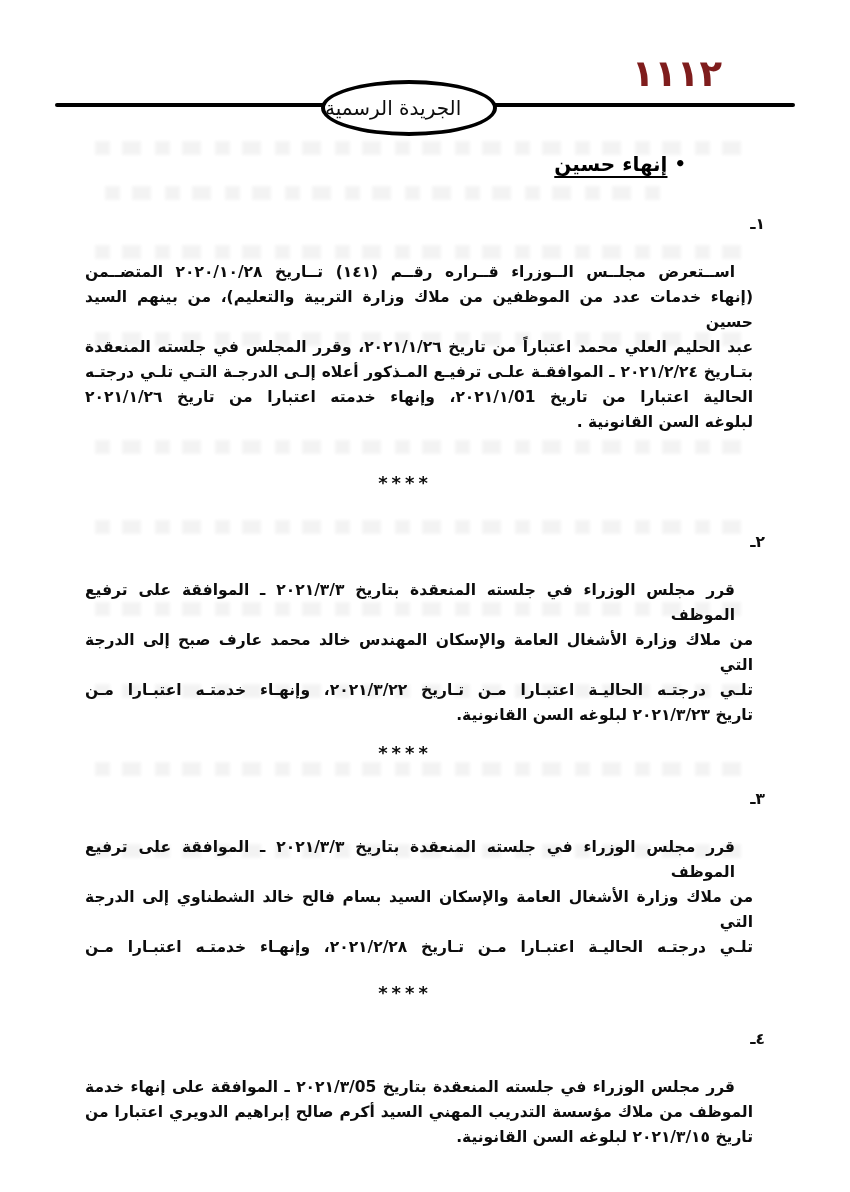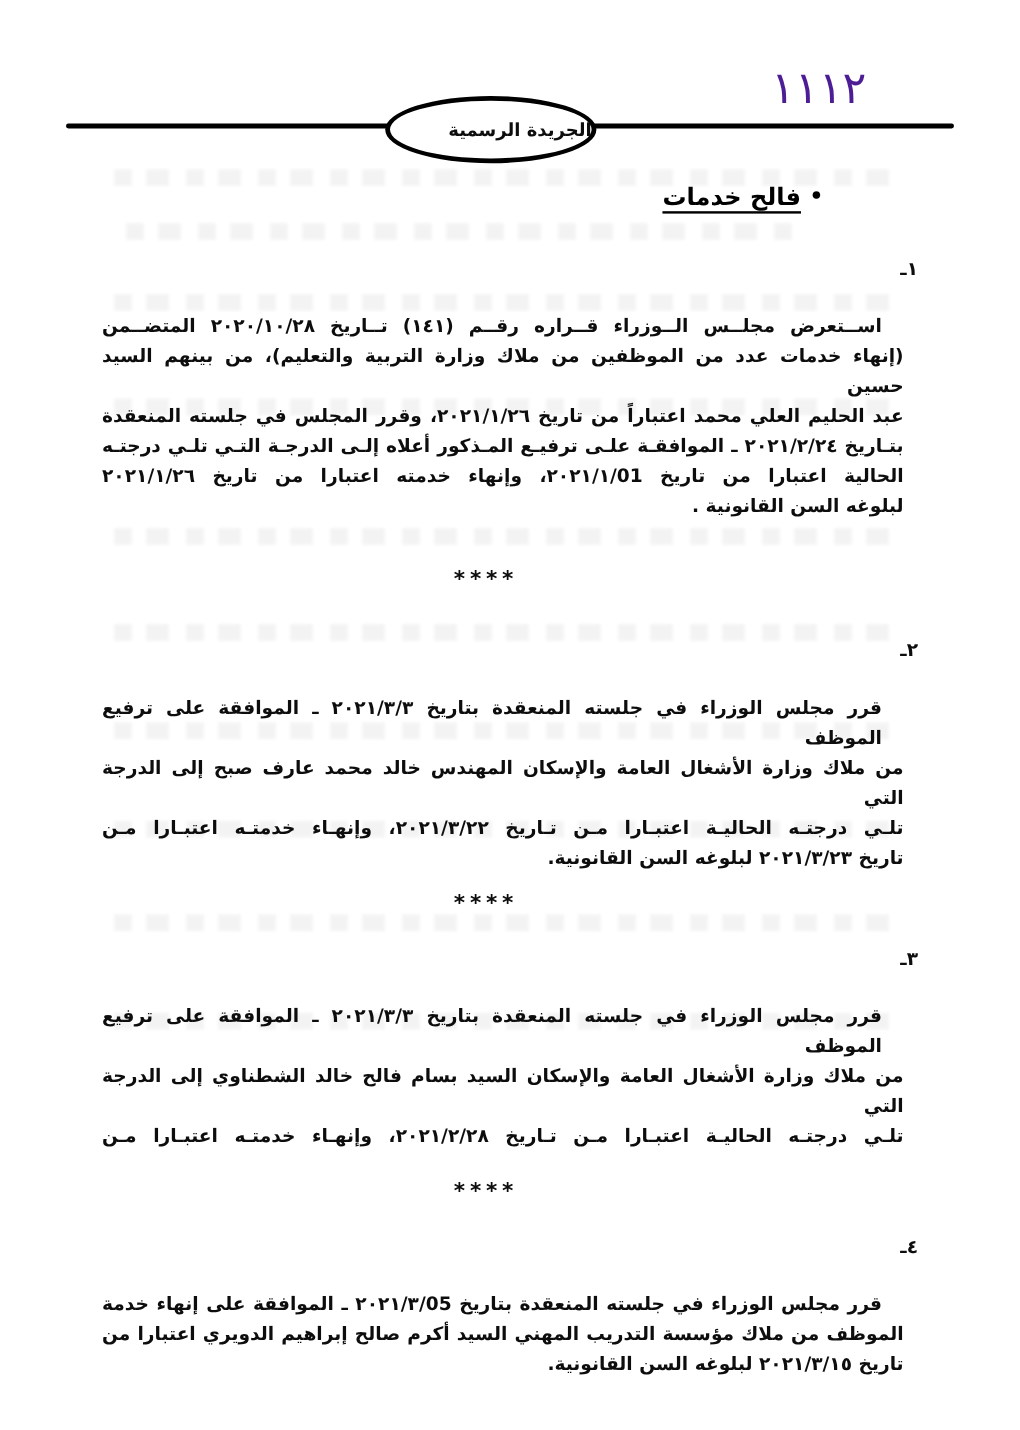--- a/index.html
+++ b/index.html
@@ -4,31 +4,31 @@
 <style>
   html,body { margin:0; padding:0; }
   body {
     width:850px; height:1192px; position:relative; overflow:hidden;
     background:#ffffff; color:#0d0d0d;
     font-family:"DejaVu Sans", sans-serif;
   }
   
   .page-number {
     position:absolute; top:52px; right:128px;
-    font-size:37px; font-weight:400; letter-spacing:3px; color:#4c1d95;
+    font-size:37px; font-weight:700; letter-spacing:3px; color:#7f1d1d;
   }
   .header-rule {
     position:absolute; top:103px; left:55px; width:740px; height:4px;
     background:#000; border-radius:2px;
   }
   .gazette-badge {
     position:absolute; top:80px; left:321px; width:168px; height:48px;
     background:#fff; border:4px solid #000; border-radius:50%;
-    display:flex; align-items:center; justify-content:flex-start;
-    font-size:15px; font-weight:700; direction:rtl;
+    display:flex; align-items:center; justify-content:flex-end;
+    font-size:20px; font-weight:400; direction:rtl;
   }
   .section-heading {
     position:absolute; top:152px; right:164px;
     direction:rtl; display:flex; align-items:center; gap:7px;
     font-size:20px; font-weight:bold; color:#000;
   }
   .section-heading .txt {
     text-decoration:underline; text-decoration-thickness:2px; text-underline-offset:5px;
   }
   .section-heading .bullet { font-size:18px; line-height:1; }
@@ -75,21 +75,21 @@
 <div class="noise" style="top:844px; left:95px; width:660px;"></div>
 
 <div class="page-number">١١١٢</div>
 <div class="header-rule"></div>
 <div class="gazette-badge">
   <span>الجريدة الرسمية</span>
 </div>
 
 <div class="section-heading">
   <span class="bullet">•</span>
-  <span class="txt">فالح خدمات</span>
+  <span class="txt">إنهاء حسين</span>
 </div>
 
 <div class="content">
 
   <div class="para p1">
     <div class="line first">
       <span class="pnum">١ـ</span>
       <span class="ltext">اســتعرض مجلــس الــوزراء قــراره رقــم (١٤١) تــاريخ ٢٠٢٠/١٠/٢٨ المتضــمن</span>
     </div>
     <div class="line cont">(إنهاء خدمات عدد من الموظفين من ملاك وزارة التربية والتعليم)، من بينهم السيد حسين</div>

